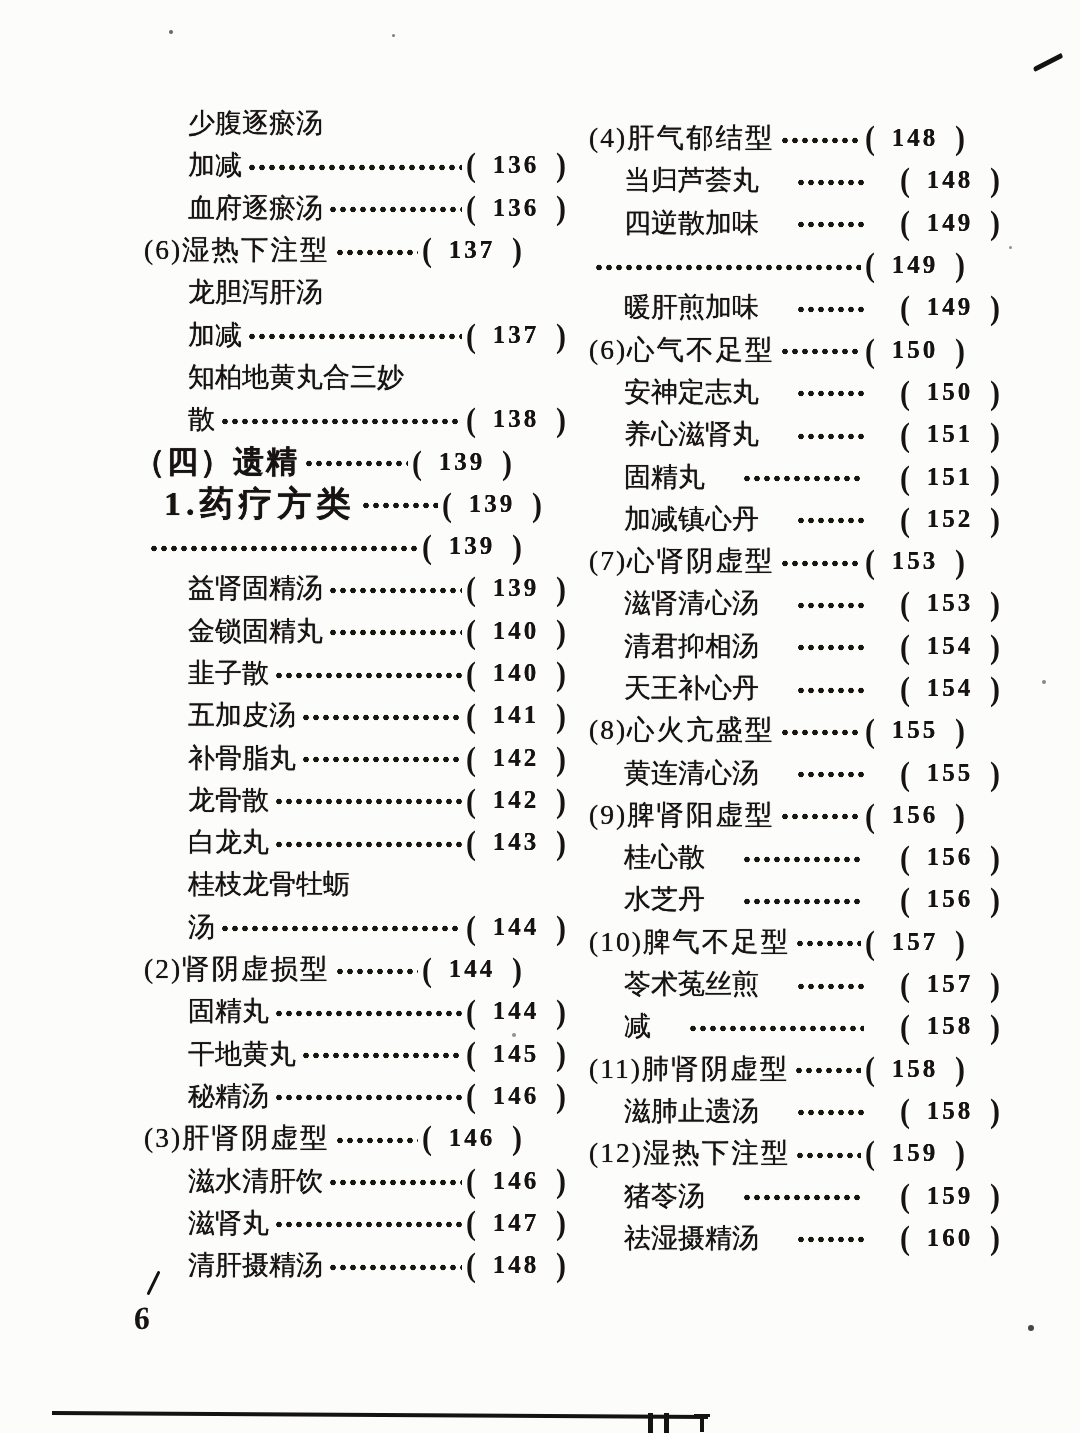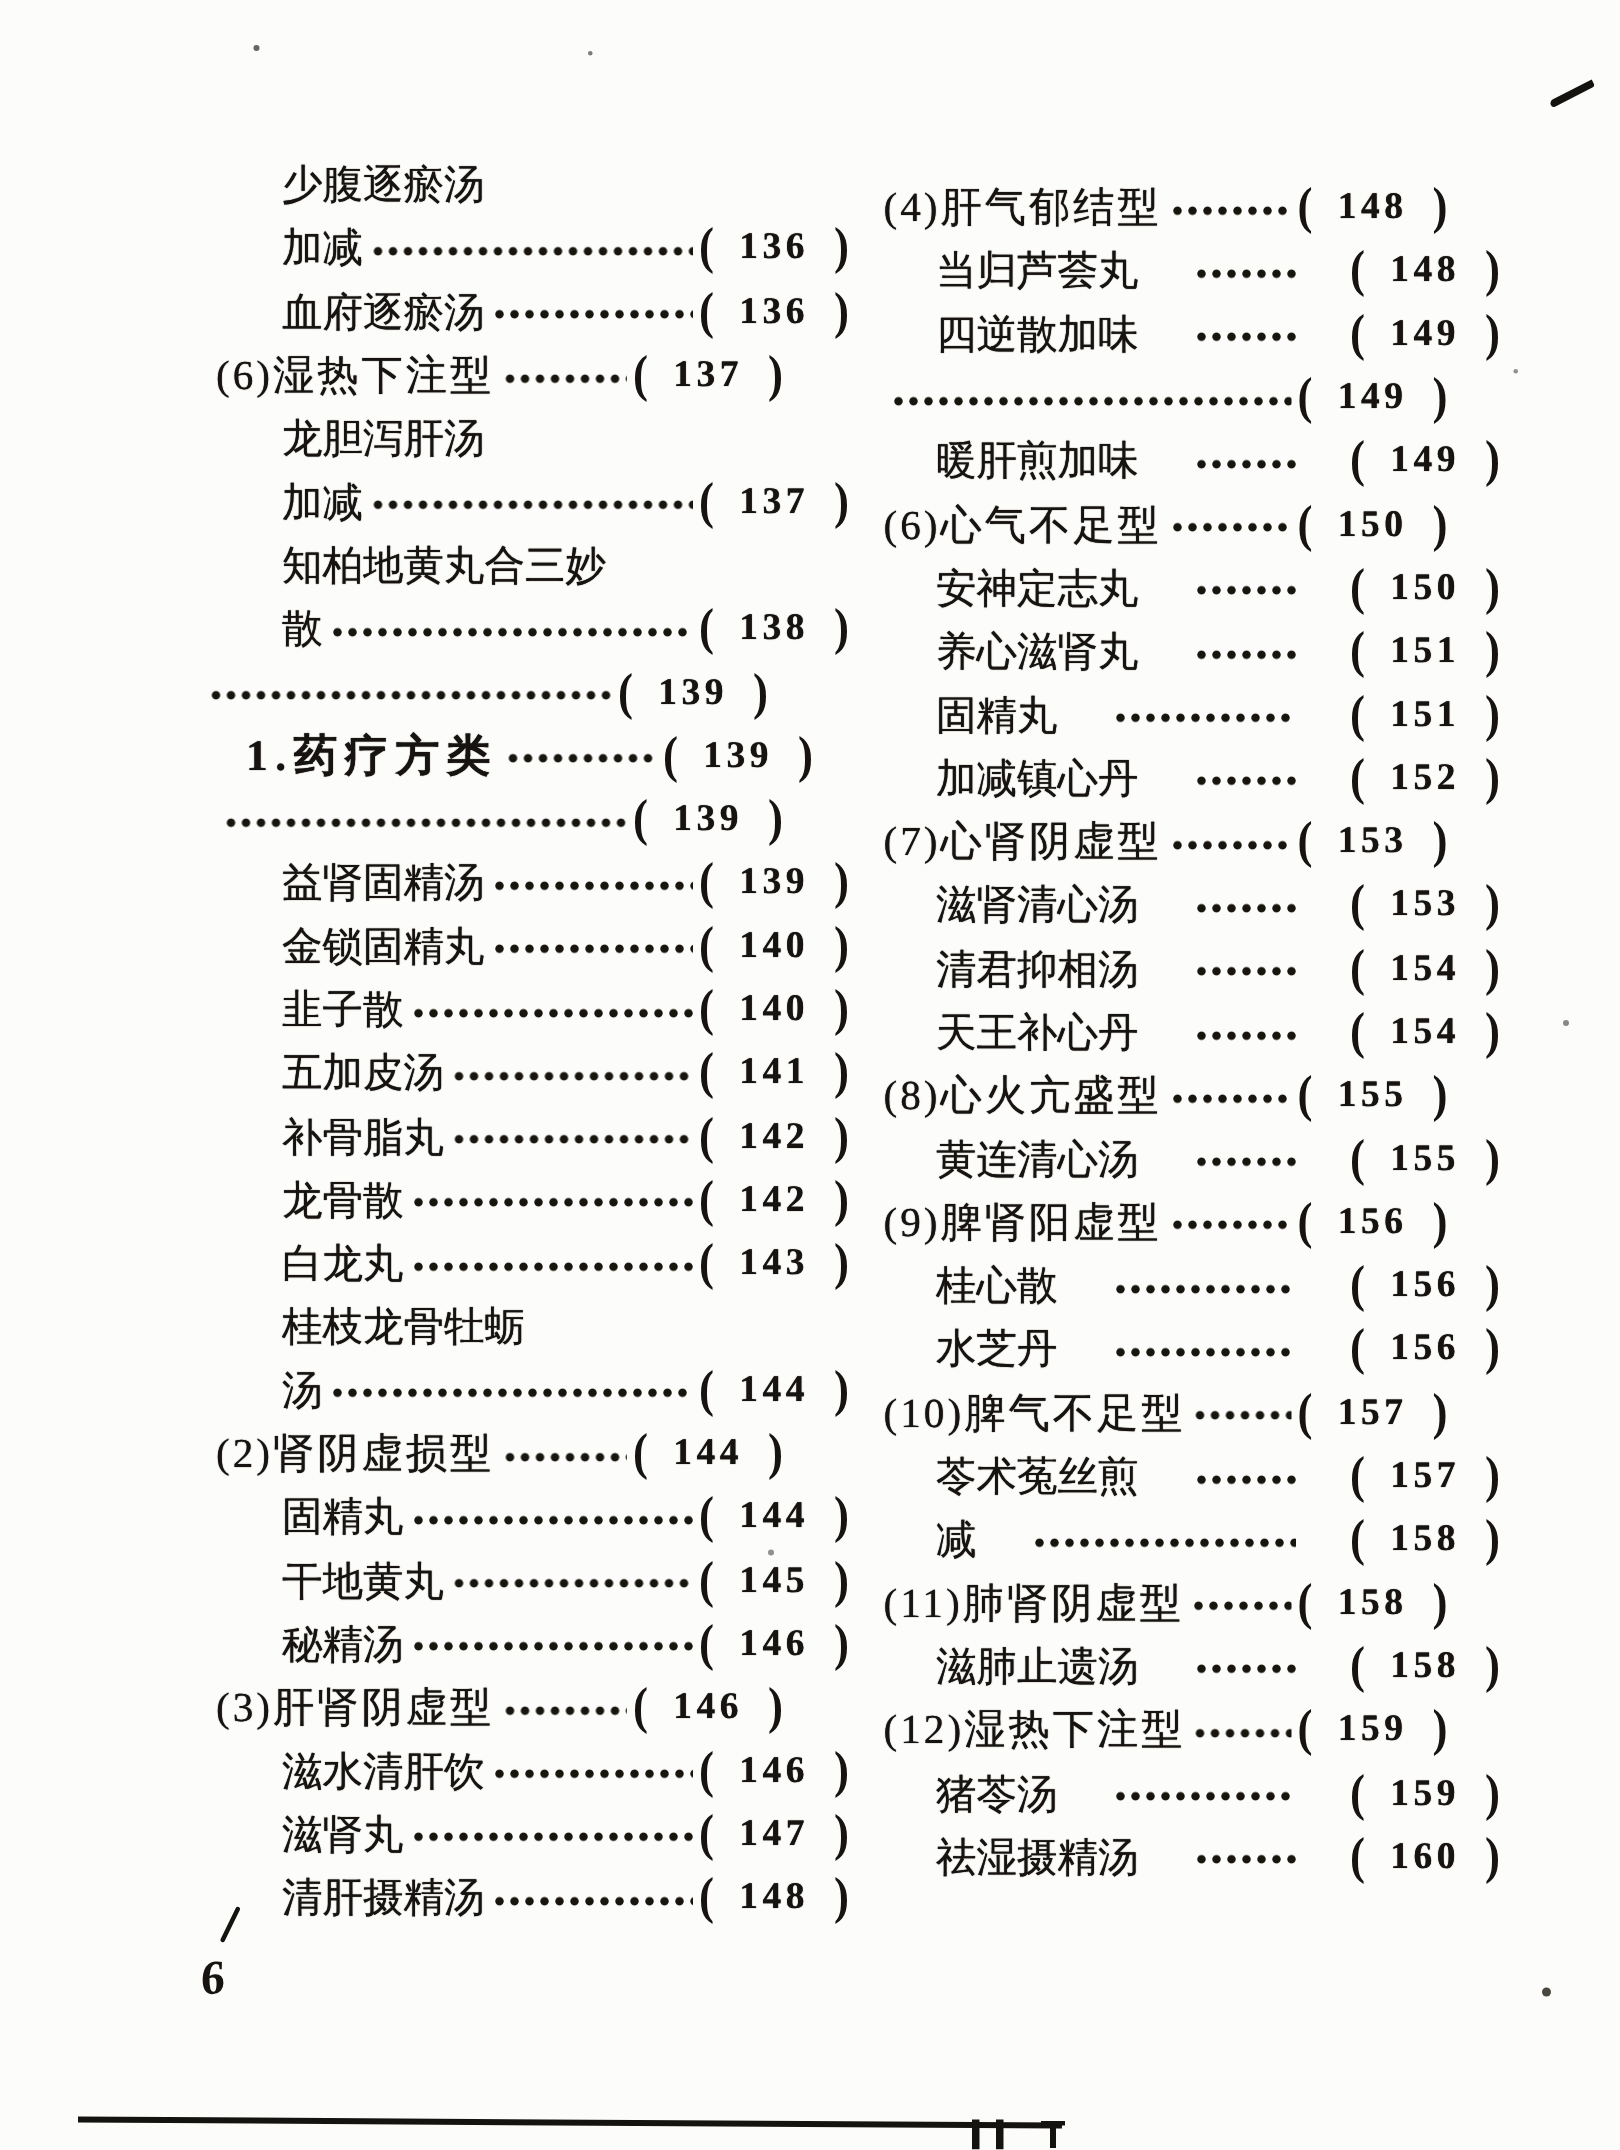--- a/index.html
+++ b/index.html
@@ -25,21 +25,21 @@
   .t {
     white-space:nowrap;
     font-size:27px;
     text-shadow:0 0 0.7px currentColor; 
   }
   .lv-section { padding-left:2px; }
   .lv-section .t { font-size:31px; font-weight:bold; letter-spacing:2px; }
   .lv-type { padding-left:12px; }
   .lv-type .t { font-weight:normal; letter-spacing:2px; font-size:27.5px; }
   .lv-list { padding-left:32px; }
-  .lv-list .t { letter-spacing:5px; font-weight:bold; font-size:29px;font-family:Liberation Serif, serif; }
+  .lv-list .t { letter-spacing:5px; font-weight:bold; font-size:34px;font-family:Liberation Serif, serif; }
   .lv-item { padding-left:56px; }
   #right-col .lv-item { padding-left:42px;gap:32px; }
   #right-col .lv-type { padding-left:7px; }
 
   .leader {
     flex:1 1 auto;
     min-width:26px;
     height:9px;
     margin:4px 4px 0 5px;
     background-image:radial-gradient(circle, #18150f 2.5px, rgba(0,0,0,0) 3.1px);
@@ -134,20 +134,21 @@
     <div class="row lv-item">
       <span class="t">散</span>
       <span class="leader"></span>
       <span class="pg">
         <span class="paren">(</span>
         <span class="num">138</span>
         <span class="paren">)</span>
       </span>
     </div>
     <div class="row lv-section">
+      <span class="t">（四）遗精</span>
       <span class="leader"></span>
       <span class="pg">
         <span class="paren">(</span>
         <span class="num">139</span>
         <span class="paren">)</span>
       </span>
     </div>
     <div class="row lv-list">
       <span class="t">1.药疗方类</span>
       <span class="leader"></span>

